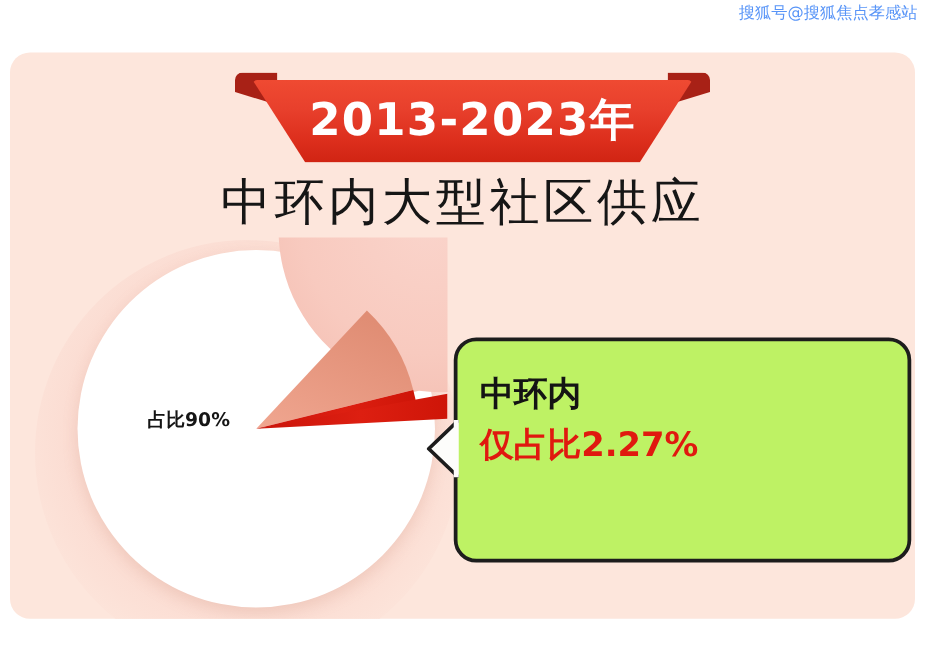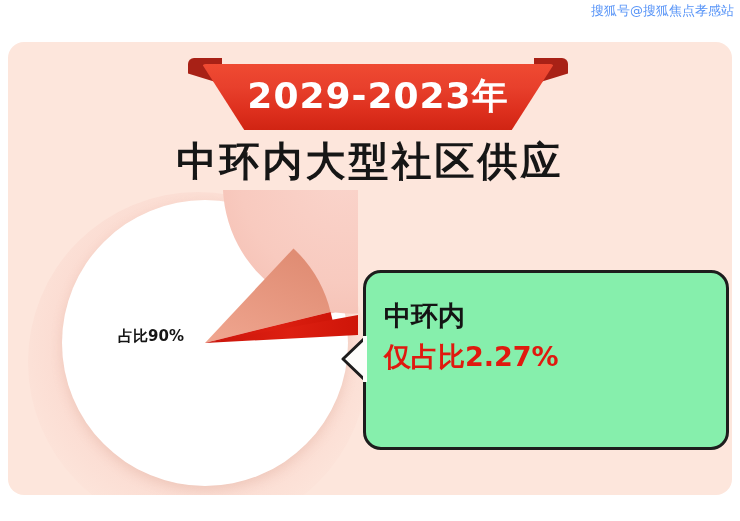--- a/index.html
+++ b/index.html
@@ -109,21 +109,21 @@
   }
 
   
   #title {
     position: absolute;
     left: 0;
     top: 92px;
     width: 724px;
     text-align: center;
     font-size: 40px;
-    font-weight: bold;
+    font-weight: normal;
     color: #161616;
     letter-spacing: 3px;
     font-family: "DejaVu Sans", sans-serif;
   }
 
   
   #pie-wrap {
     position: absolute;
     left: 44px;
     top: 148px;
@@ -171,21 +171,21 @@
     line-height: 27px;
   }
 
   
   #callout {
     position: absolute;
     left: 355px;
     top: 228px;
     width: 366px;
     height: 180px;
-    background: #86efac;
+    background: #bef264;
     border: 3px solid #1d1d1d;
     border-radius: 18px;
     box-sizing: border-box;
   }
   #callout-pointer {
     position: absolute;
     left: 333px;
     top: 294px;
     width: 26px;
     height: 46px;
@@ -215,21 +215,21 @@
 <body>
 
 <div id="watermark">搜狐号@搜狐焦点孝感站</div>
 
 <div id="card">
 
   <div id="ribbon-wrap">
     <div class="ribbon-tail left"></div>
     <div class="ribbon-tail right"></div>
     <div id="ribbon"></div>
-    <div id="ribbon-text">2029-2023年</div>
+    <div id="ribbon-text">2013-2023年</div>
   </div>
 
   <div id="title">中环内大型社区供应</div>
 
   <div id="pie-wrap">
     <div id="pie-ring"></div>
 
     <svg id="pie-svg" width="306" height="306" viewBox="0 0 306 306">
       <defs>
         <radialGradient id="gMajor" cx="50%" cy="42%" r="62%">

